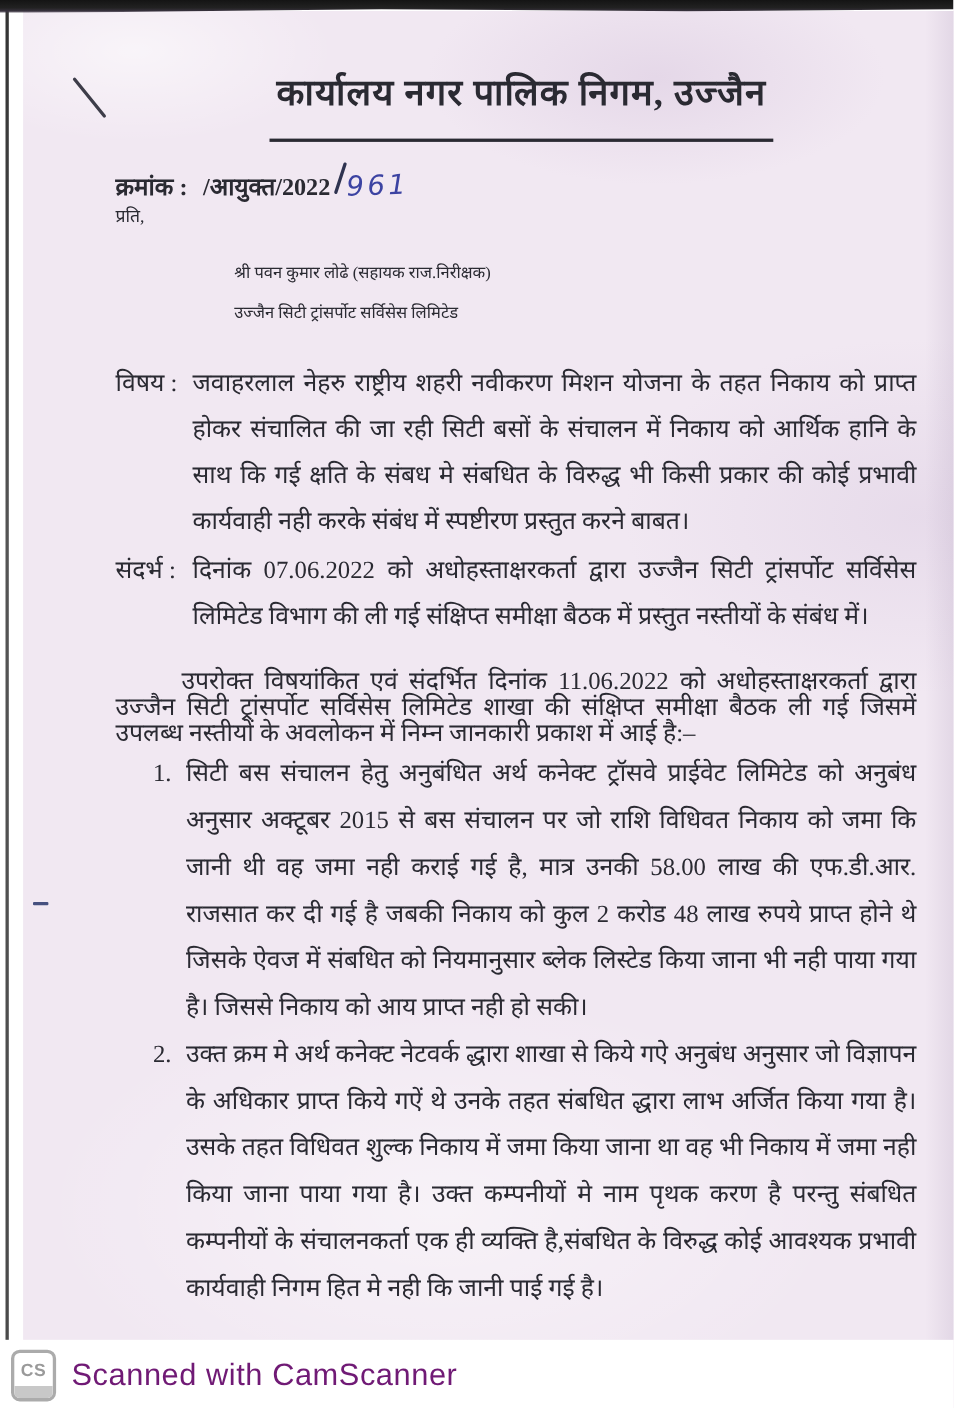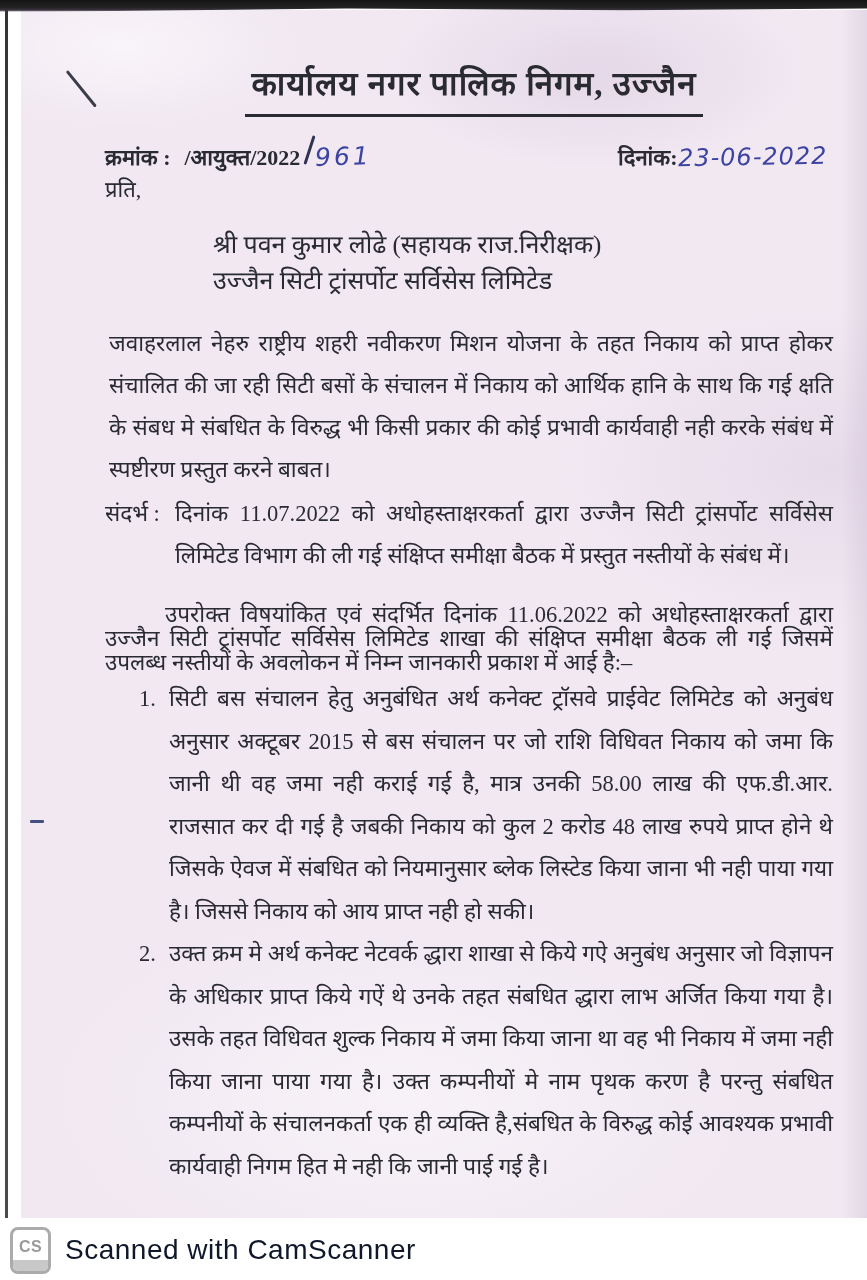--- a/index.html
+++ b/index.html
@@ -47,44 +47,44 @@
   }
   .pen-dash {
     position:absolute; left:9px; top:810px; width:14px; height:3px;
     background:#46507f; border-radius:1px; z-index:3;
   }
 
   .title-wrap { text-align:center; margin-left:10px; }
   .title {
     display:inline-block;
     font-size:33px; font-weight:bold; letter-spacing:1px;
-    border-bottom:3px solid #2a2a32; padding:0 6px 9px 6px;
+    border-bottom:3px solid #2a2a32; padding:0 6px 21px 6px;
   }
 
   .ref-line {
     display:flex; align-items:baseline;
     font-size:22px; font-weight:bold; margin-top:18px; white-space:nowrap;
   }
   .ref-label { margin-right:14px; }
   .pen-slash {
     display:inline-block; width:3px; height:30px; background:#2e3350;
     transform:rotate(18deg); margin:0 4px -7px 8px; border-radius:2px;
   }
   .hw {
     font-family:"DejaVu Sans",sans-serif; font-style:italic; font-weight:normal;
     color:#3c43a2; letter-spacing:3px; display:inline-block;
   }
   .ref-hw { font-size:25px; transform:rotate(-2deg); margin-right:10px; }
   .doc-type { text-decoration:underline; text-underline-offset:5px; margin-left:4px; }
   .date-group { margin-left:auto; margin-right:6px; }
   .date-hw { font-size:24px; transform:rotate(-1deg); letter-spacing:1px; }
 
-  .salutation { font-size:22px; margin-top:2px; }
+  .salutation { font-size:16px; margin-top:2px; }
 
-  .addressee { margin:24px 0 0 108px; font-size:25px; line-height:36px; }
+  .addressee { margin:24px 0 0 108px; font-size:15px; line-height:36px; }
 
   .labeled-row { display:flex; margin-top:24px; font-size:22.5px; line-height:42px; }
   .row-label { flex:0 0 66px; white-space:nowrap; }
   .row-text { flex:1; text-align:justify; padding-left:4px; }
   .reference-row { margin-top:2px; }
 
   .intro {
     margin-top:26px; font-size:22.5px; line-height:24px;
     text-indent:60px; text-align:justify;
   }
@@ -104,21 +104,21 @@
     position:relative; width:41px; height:47px;
     border:3.5px solid #ababab; border-radius:8px; background:#fff;
     display:flex; align-items:center; justify-content:center;
     overflow:hidden; flex-shrink:0;
   }
   .cs-logo::after {
     content:""; position:absolute; left:0; right:0; bottom:0; height:11px;
     background:#c8c8c8;
   }
   .cs-letters { font-size:16px; font-weight:bold; color:#9a9a9a; letter-spacing:0.5px; margin-bottom:7px; }
-  .footer-text { margin-left:14px; font-size:28px; color:#0f172a; letter-spacing:0.5px; }
+  .footer-text { margin-left:14px; font-size:28px; color:#701a75; letter-spacing:0.5px; }
 </style>
 </head>
 <body>
 
 <div class="top-edge"></div>
 <div class="left-line"></div>
 
 <div class="paper">
   <div class="pen-diagonal"></div>
   <div class="pen-dash"></div>
@@ -127,39 +127,37 @@
 
     <div class="title-wrap">
       <h1 class="title">कार्यालय नगर पालिक निगम, उज्जैन</h1>
     </div>
 
     <div class="ref-line">
       <span class="ref-label">क्रमांक :</span>
       <span class="ref-printed">/आयुक्त/2022</span>
       <span class="pen-slash"></span>
       <span class="hw ref-hw">961</span>
-      <span class="date-group">
-        <span>दिनांक:</span><span class="hw date-hw">23-06-2022</span>
-      </span>
     </div>
 
     <div class="salutation">प्रति,</div>
 
     <div class="addressee">
       <div>श्री पवन कुमार लोढे (सहायक राज.निरीक्षक)</div>
       <div>उज्जैन सिटी ट्रांसर्पोट सर्विसेस लिमिटेड</div>
     </div>
 
     <div class="labeled-row">
+      <span class="row-label">विषय :</span>
       <span class="row-text">जवाहरलाल नेहरु राष्ट्रीय शहरी नवीकरण मिशन योजना के तहत निकाय को प्राप्त होकर संचालित की जा रही सिटी बसों के संचालन में निकाय को आर्थिक हानि के साथ कि गई क्षति के संबध मे संबधित के विरुद्ध भी किसी प्रकार की कोई प्रभावी कार्यवाही नही करके संबंध में स्पष्टीरण प्रस्तुत करने बाबत।</span>
     </div>
 
     <div class="labeled-row reference-row">
       <span class="row-label">संदर्भ :</span>
-      <span class="row-text">दिनांक 11.07.2022 को अधोहस्ताक्षरकर्ता द्वारा उज्जैन सिटी ट्रांसर्पोट सर्विसेस लिमिटेड विभाग की ली गई संक्षिप्त समीक्षा बैठक में प्रस्तुत नस्तीयों के संबंध में।</span>
+      <span class="row-text">दिनांक 07.06.2022 को अधोहस्ताक्षरकर्ता द्वारा उज्जैन सिटी ट्रांसर्पोट सर्विसेस लिमिटेड विभाग की ली गई संक्षिप्त समीक्षा बैठक में प्रस्तुत नस्तीयों के संबंध में।</span>
     </div>
 
     <p class="intro">उपरोक्त विषयांकित एवं संदर्भित दिनांक 11.06.2022 को अधोहस्ताक्षरकर्ता द्वारा उज्जैन सिटी ट्रांसर्पोट सर्विसेस लिमिटेड शाखा की संक्षिप्त समीक्षा बैठक ली गई जिसमें उपलब्ध नस्तीयों के अवलोकन में निम्न जानकारी प्रकाश में आई है:–</p>
 
     <ol class="points">
       <li class="point">
         <span class="point-num">1.</span>
         <span class="point-text">सिटी बस संचालन हेतु अनुबंधित अर्थ कनेक्ट ट्रॉसवे प्राईवेट लिमिटेड को अनुबंध अनुसार अक्टूबर 2015 से बस संचालन पर जो राशि विधिवत निकाय को जमा कि जानी थी वह जमा नही कराई गई है, मात्र उनकी 58.00 लाख की एफ.डी.आर. राजसात कर दी गई है जबकी निकाय को कुल 2 करोड 48 लाख रुपये प्राप्त होने थे जिसके ऐवज में संबधित को नियमानुसार ब्लेक लिस्टेड किया जाना भी नही पाया गया है। जिससे निकाय को आय प्राप्त नही हो सकी।</span>
       </li>
       <li class="point">

